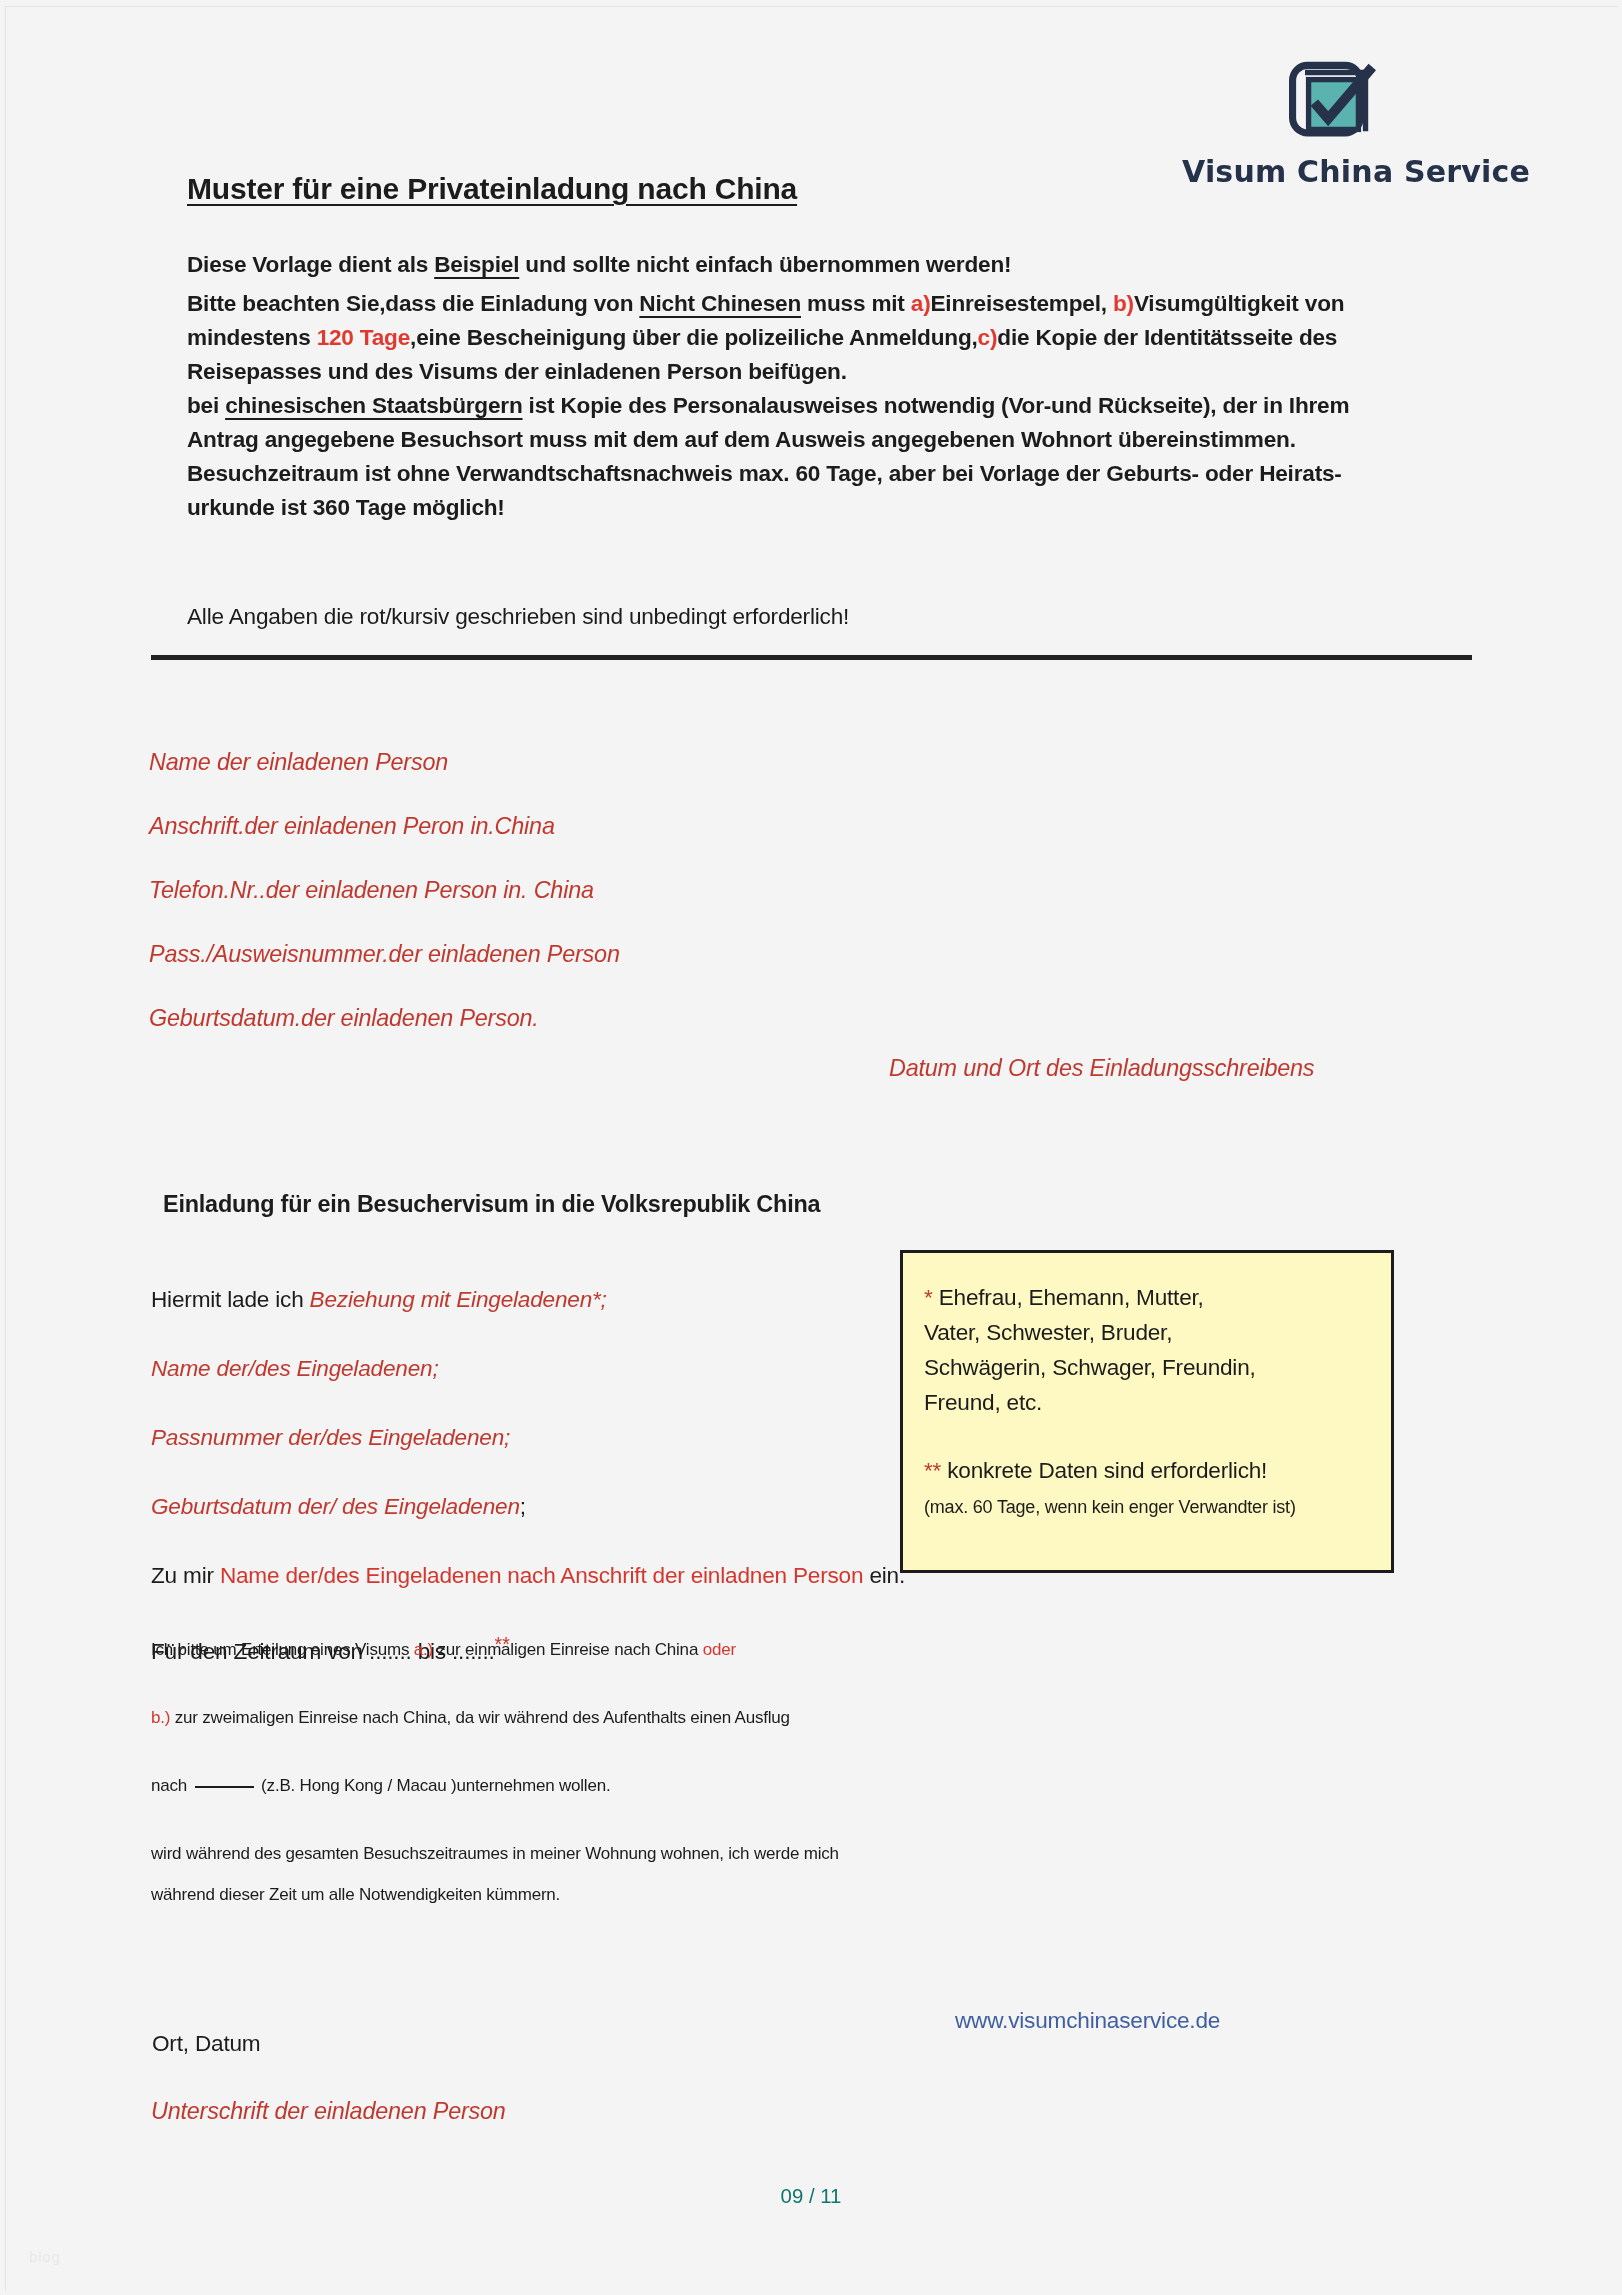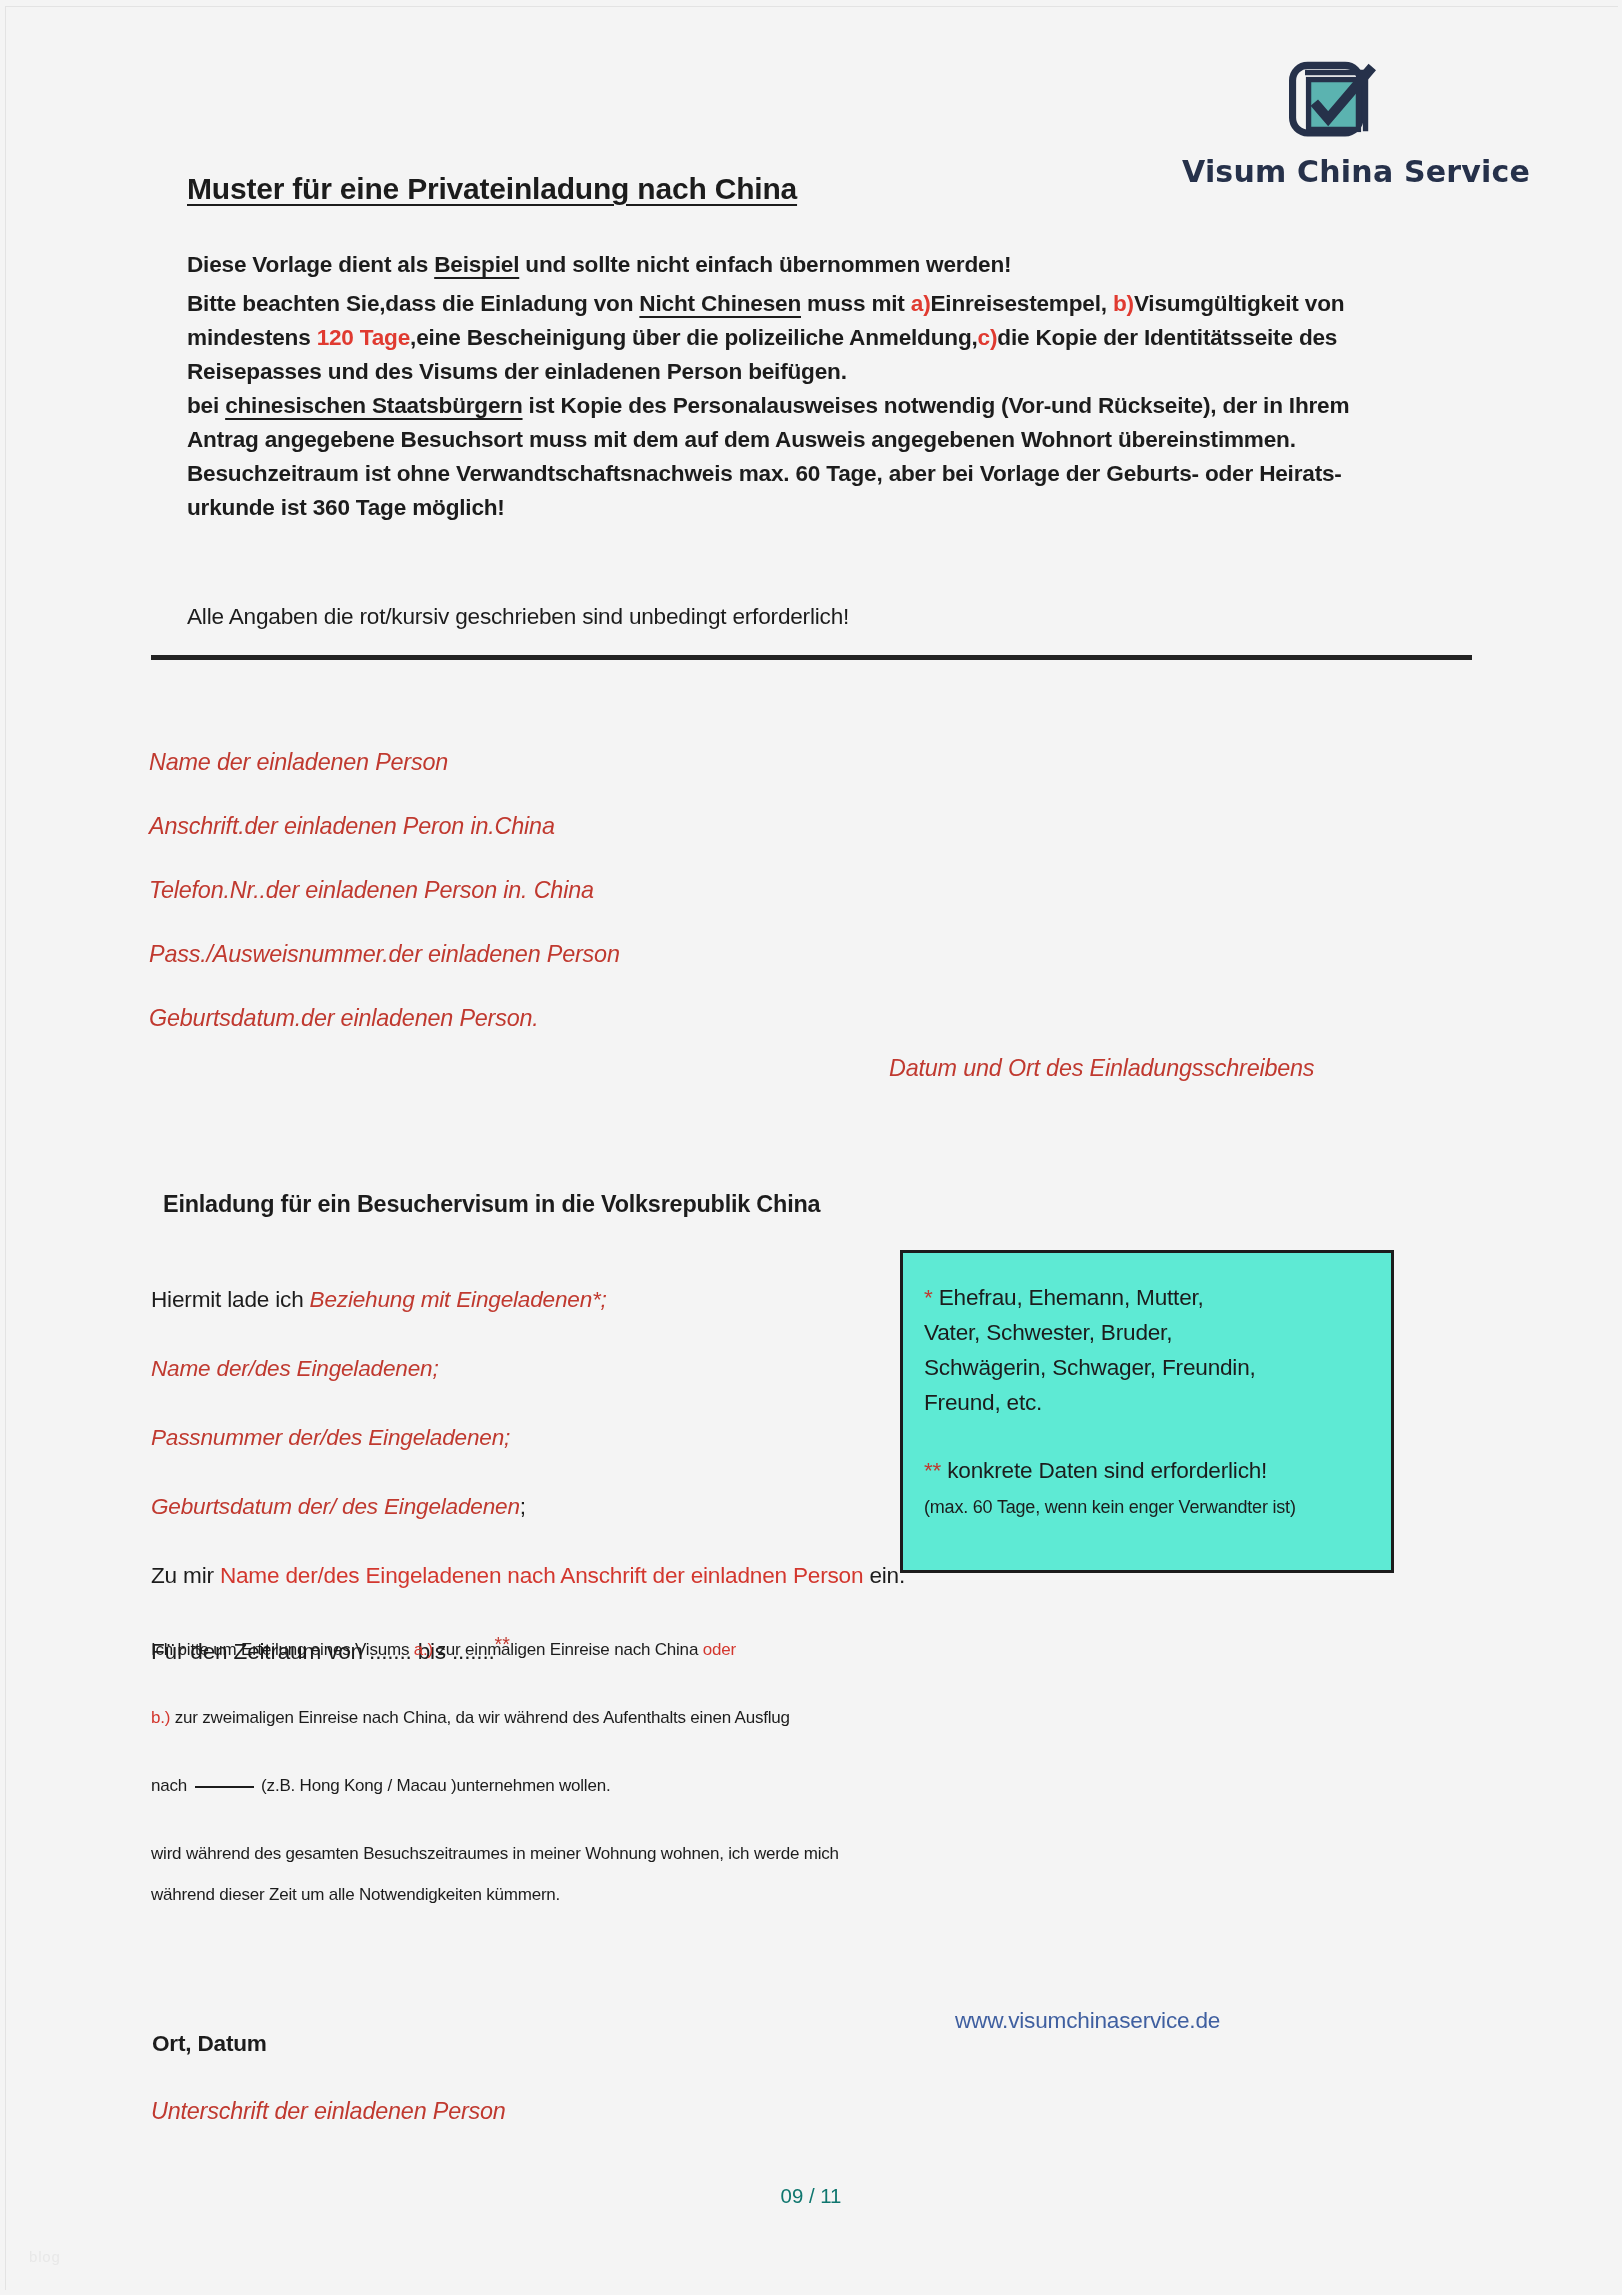--- a/index.html
+++ b/index.html
@@ -206,21 +206,21 @@
   }
 
   
   .note-box {
     position: absolute;
     left: 900px;
     top: 1250px;
     width: 494px;
     height: 323px;
     border: 3.8px solid #1c1c1c;
-    background: #5eead4;
+    background: #fef9c3;
     padding: 27px 21px 7.5px 21px;
   }
   .note-box .nb-line {
     font-size: 22.6px;
     line-height: 35px;
     color: #1c1c1c;
     letter-spacing: -0.2px;
     white-space: nowrap;
   }
   .note-box .nb-gap { height: 33px; }
@@ -245,21 +245,20 @@
     white-space: nowrap;
   }
   .ort-datum {
     position: absolute;
     left: 152px;
     top: 2031px;
     font-size: 22.6px;
     color: #1c1c1c;
     letter-spacing: -0.2px;
     white-space: nowrap;
-    font-weight: bold;
   }
   .signature {
     position: absolute;
     left: 151px;
     top: 2098px;
     font-size: 23.4px;
     font-style: italic;
     color: #c0392f;
     letter-spacing: -0.2px;
     white-space: nowrap;

